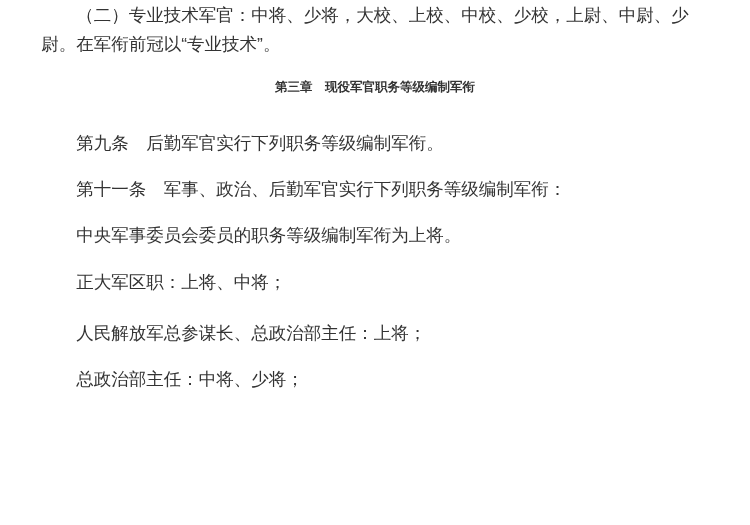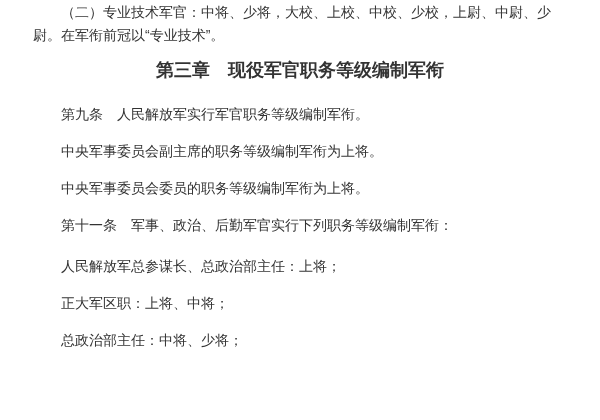--- a/index.html
+++ b/index.html
@@ -22,43 +22,42 @@
     margin: 14px 0 0 0;
     line-height: 23px;
     text-indent: 2em;
     text-align: left;
     letter-spacing: 0;
   }
   .para.first { margin-top: 0; padding-top: 1px; }
   .para.gap-lg { margin-top: 18px; }
   .heading {
     margin: 12px 0 21px 0;
-    font-size: 18px;
+    font-size: 10px;
     line-height: 23px;
     font-weight: bold;
     text-align: center;
     text-indent: 0;
     color: #333333;
   }
 </style>
 </head>
 <body>
 
 <div class="page">
   <p class="para first">（二）专业技术军官：中将、少将，大校、上校、中校、少校，上尉、中尉、少尉。在军衔前冠以“专业技术”。</p>
 
   <h2 class="heading">第三章　现役军官职务等级编制军衔</h2>
 
-  <p class="para">第九条　人民解放军实行军官职务等级编制军衔。</p>
+  <p class="para">第九条　后勤军官实行下列职务等级编制军衔。</p>
 
 
-  <p class="para">中央军事委员会副主席的职务等级编制军衔为上将。</p>
+
+  <p class="para">第十一条　军事、政治、后勤军官实行下列职务等级编制军衔：</p>
 
   <p class="para">中央军事委员会委员的职务等级编制军衔为上将。</p>
 
-  <p class="para">第十一条　军事、政治、后勤军官实行下列职务等级编制军衔：</p>
+  <p class="para">正大军区职：上将、中将；</p>
 
   <p class="para gap-lg">人民解放军总参谋长、总政治部主任：上将；</p>
-
-  <p class="para">正大军区职：上将、中将；</p>
 
   <p class="para">总政治部主任：中将、少将；</p>
 </div>
 
 </body></html>

